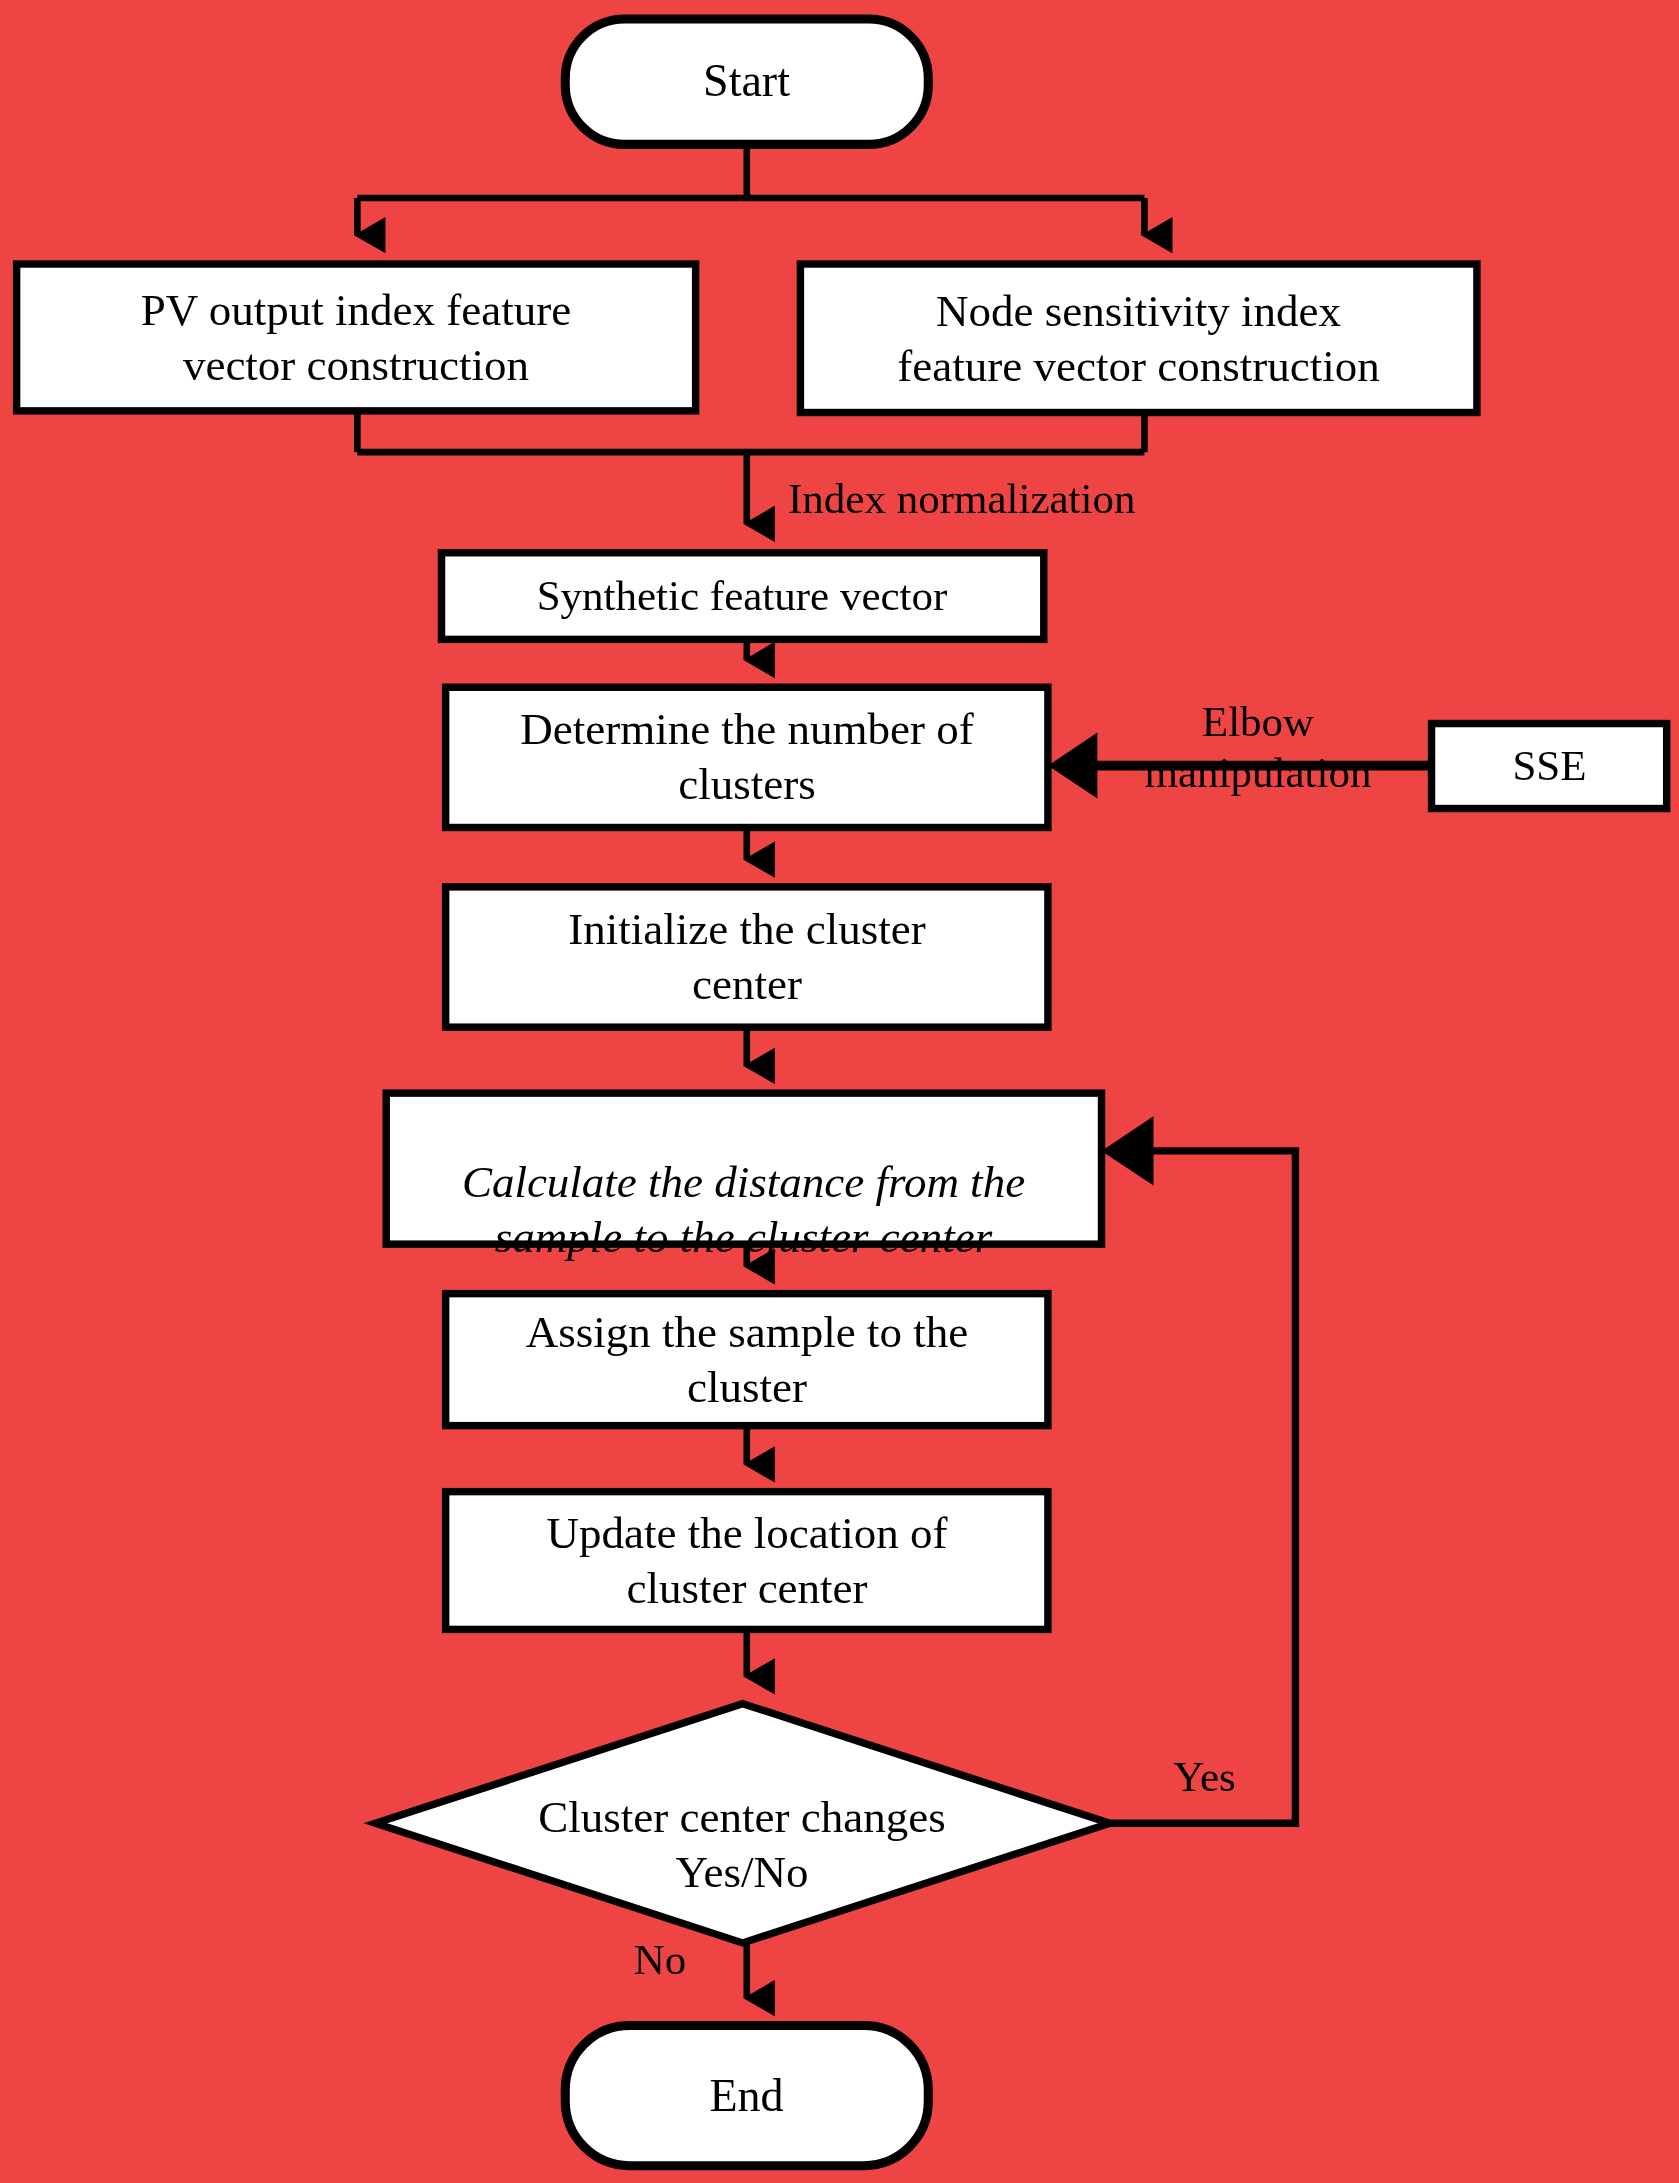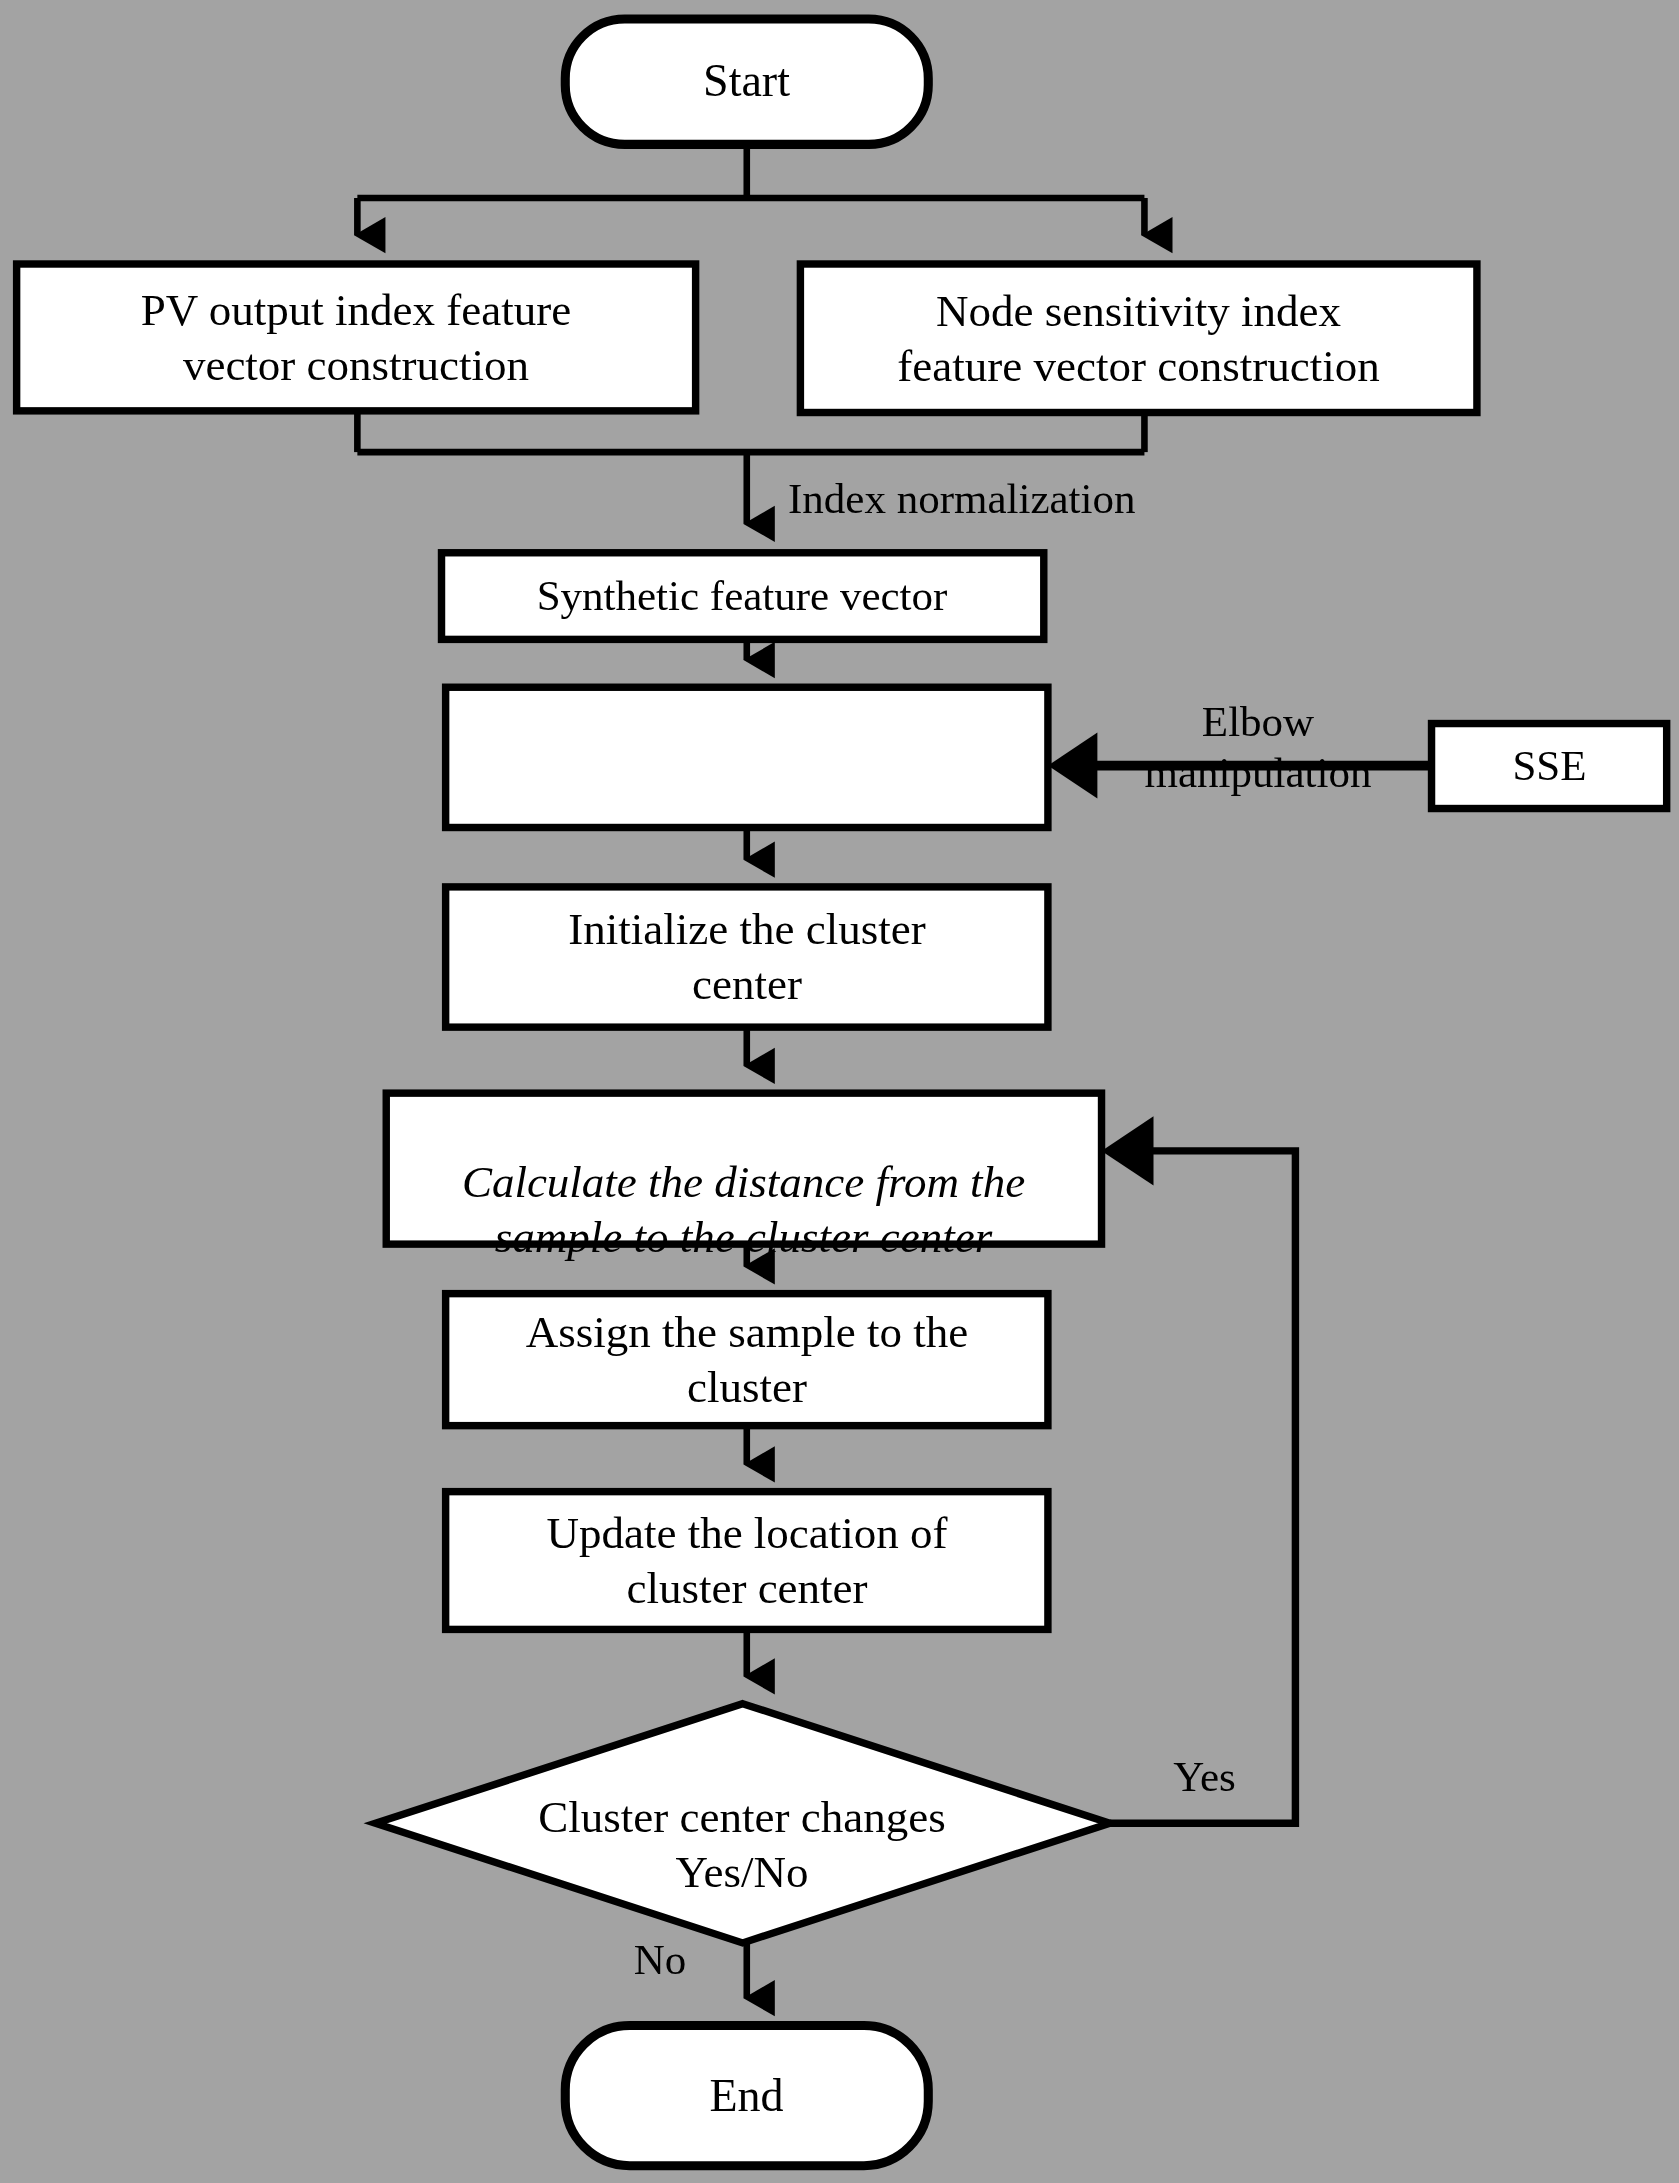--- a/index.html
+++ b/index.html
@@ -7,21 +7,21 @@
     padding: 0;
     background: #ffffff;
   }
   body {
     font-family: "Liberation Serif", "DejaVu Serif", serif;
   }
   #canvas {
     position: relative;
     width: 1680px;
     height: 2183px;
-    background: #a3a3a3;
+    background: #ef4444;
     overflow: hidden;
   }
   #flow-svg {
     position: absolute;
     top: 0;
     left: 0;
     width: 1680px;
     height: 2183px;
   }
   .node-text {
@@ -127,20 +127,22 @@
   <div class="node-text t-terminal" style="left:565px; top:19px; width:363px; height:125px;">Start</div>
 
   <div class="node-text t-proc" style="left:16.5px; top:264px; width:679px; height:147px;">PV output index feature
 vector construction</div>
 
   <div class="node-text t-small" style="left:441px; top:553px; width:602px; height:87px;">Synthetic feature vector</div>
 
   <div class="node-text t-proc" style="left:800px; top:264px; width:677px; height:149px;">Node sensitivity index
 feature vector construction</div>
 
+  <div class="node-text t-proc" style="left:446px; top:687px; width:602px; height:140px;">Determine the number of
+clusters</div>
 
   <div class="node-text t-small" style="left:1432px; top:724px; width:235px; height:85px;">SSE</div>
 
   <div class="node-text t-proc" style="left:446px; top:887px; width:602px; height:140px;">Initialize the cluster
 center</div>
 
   <div class="node-text t-proc" style="left:386px; top:1134px; width:715px; height:151px;font-style:italic;">Calculate the distance from the
 sample to the cluster center</div>
 
   <div class="node-text t-proc" style="left:446px; top:1294px; width:602px; height:132px;">Assign the sample to the

